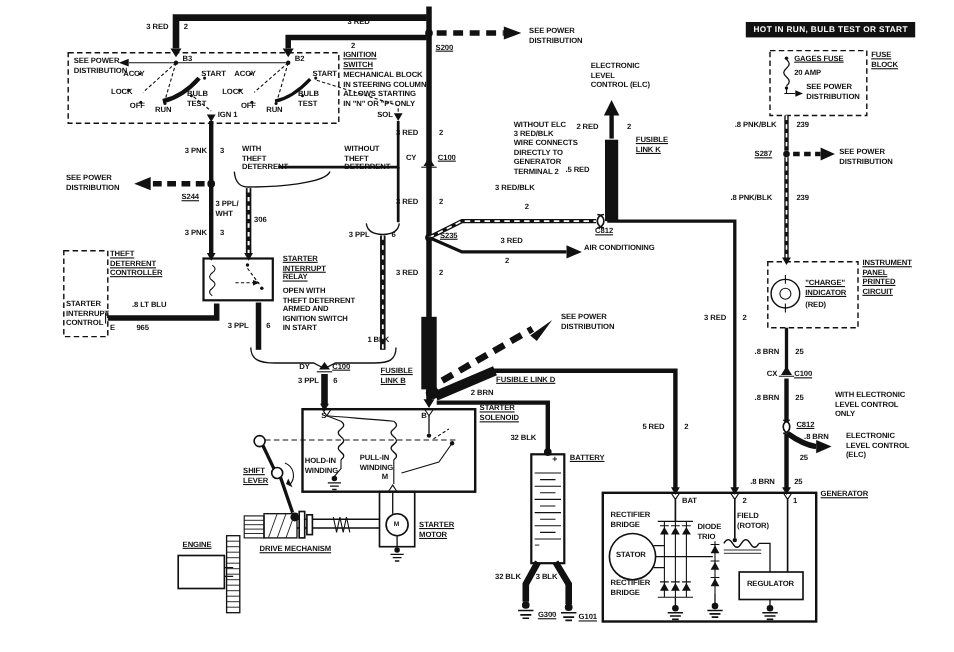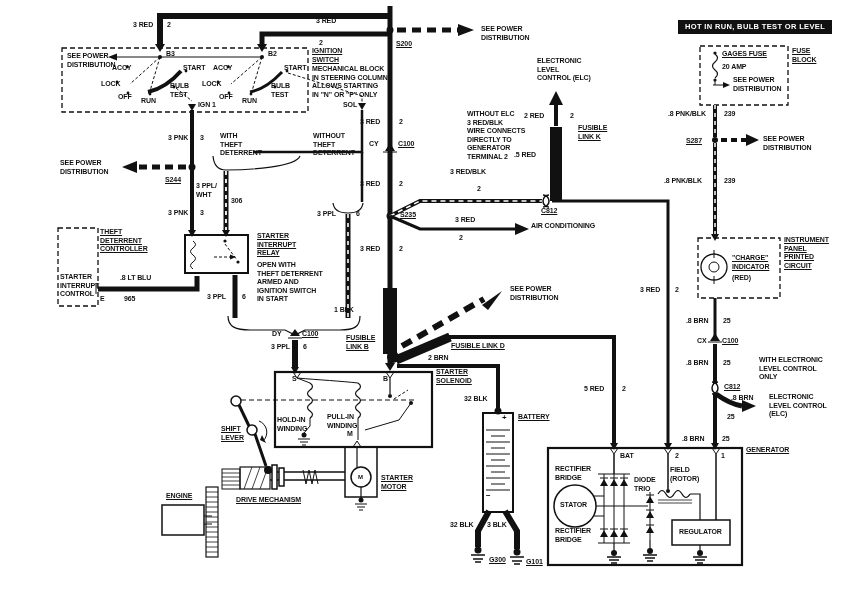--- a/index.html
+++ b/index.html
@@ -420,21 +420,21 @@
 MOTOR</div>
       <div class="lbl" style="left: 358px; top: 473px; font-size: 6px;">M</div>
       <div class="lbl u" style="left: 221px; top: 425px;">SHIFT
 LEVER</div>
       <div class="lbl u" style="left: 166px; top: 492px;">ENGINE</div>
       <div class="lbl u" style="left: 236px; top: 496px;">DRIVE MECHANISM</div>
       <div class="lbl" style="left: 450px; top: 521px;">32 BLK</div>
       <div class="lbl" style="left: 487px; top: 521px;">3 BLK</div>
       <div class="lbl u" style="left: 489px; top: 556px;">G300</div>
       <div class="lbl u" style="left: 526px; top: 558px;">G101</div>
-      <div class="lbl inv" style="left: 678px; top: 20px;">HOT IN RUN, BULB TEST OR LEVEL</div>
+      <div class="lbl inv" style="left: 678px; top: 20px;">HOT IN RUN, BULB TEST OR START</div>
       <div class="lbl u" style="left: 722px; top: 50px;">GAGES FUSE</div>
       <div class="lbl" style="left: 722px; top: 63px;">20 AMP</div>
       <div class="lbl" style="left: 733px; top: 76px;">SEE POWER
 DISTRIBUTION</div>
       <div class="lbl u" style="left: 792px; top: 47px;">FUSE
 BLOCK</div>
       <div class="lbl" style="left: 668px; top: 110px;">.8 PNK/BLK</div>
       <div class="lbl" style="left: 724px; top: 110px;">239</div>
       <div class="lbl u" style="left: 686px; top: 137px;">S287</div>
       <div class="lbl" style="left: 763px; top: 135px;">SEE POWER

